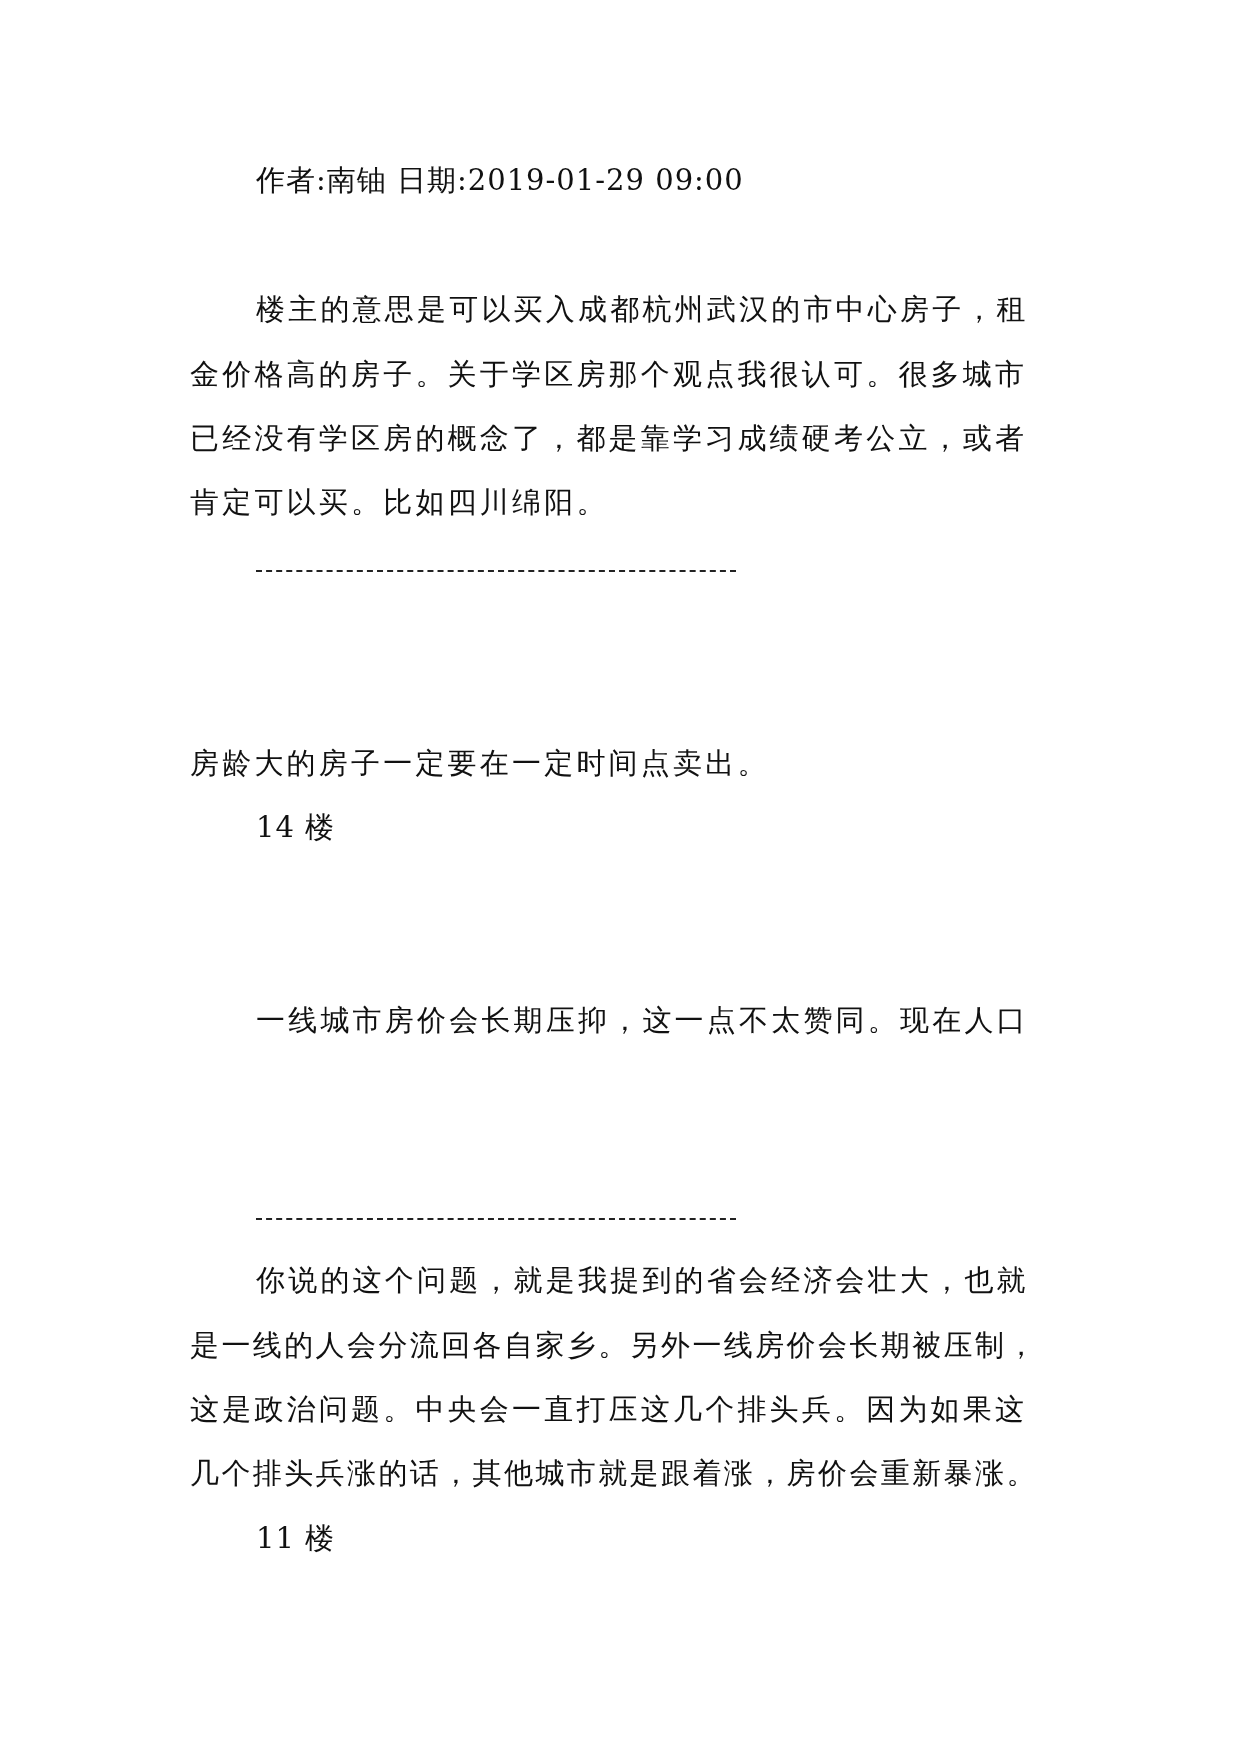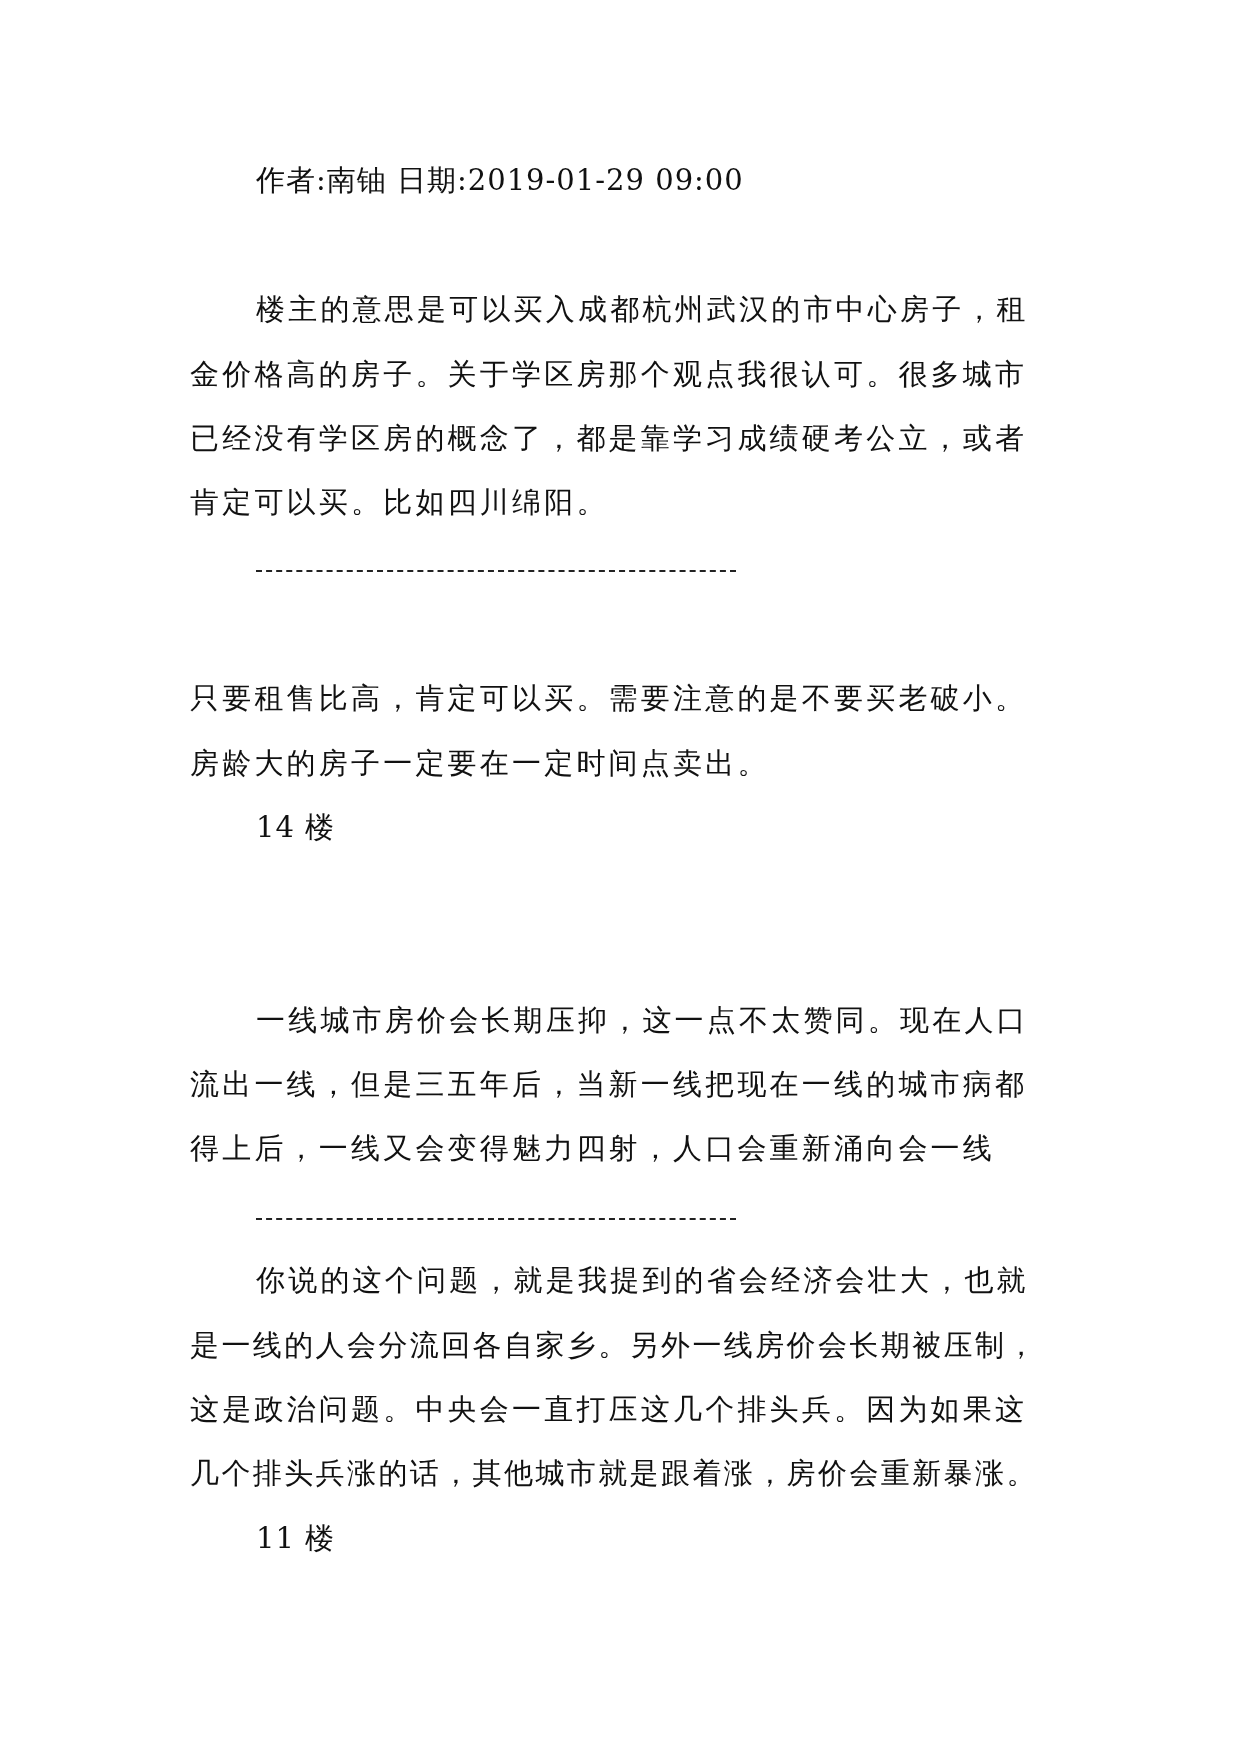--- a/index.html
+++ b/index.html
@@ -51,28 +51,25 @@
 
   <div class="line indent meta" style="top:162px">作者:南铀 日期:2019-01-29 09:00</div>
 
   <div class="line indent" style="top:291px">楼主的意思是可以买入成都杭州武汉的市中心房子，租</div>
   <div class="line" style="top:356px">金价格高的房子。关于学区房那个观点我很认可。很多城市</div>
   <div class="line" style="top:420px">已经没有学区房的概念了，都是靠学习成绩硬考公立，或者</div>
   <div class="line" style="top:484px">肯定可以买。比如四川绵阳。</div>
 
   <div class="divider" style="top:570px"></div>
 
-  <div class="line" style="top:680px">只要租售比高，肯定可以买。需要注意的是不要买老破小。</div>
   <div class="line" style="top:745px">房龄大的房子一定要在一定时间点卖出。</div>
 
   <div class="line indent meta" style="top:809px">14 楼</div>
 
   <div class="line indent" style="top:1002px">一线城市房价会长期压抑，这一点不太赞同。现在人口</div>
-  <div class="line" style="top:1066px">流出一线，但是三五年后，当新一线把现在一线的城市病都</div>
-  <div class="line" style="top:1130px">得上后，一线又会变得魅力四射，人口会重新涌向会一线</div>
 
   <div class="divider" style="top:1218px"></div>
 
   <div class="line indent" style="top:1262px">你说的这个问题，就是我提到的省会经济会壮大，也就</div>
   <div class="line" style="top:1327px; letter-spacing:2.4px">是一线的人会分流回各自家乡。另外一线房价会长期被压制，</div>
   <div class="line" style="top:1391px">这是政治问题。中央会一直打压这几个排头兵。因为如果这</div>
   <div class="line" style="top:1455px; letter-spacing:2.4px">几个排头兵涨的话，其他城市就是跟着涨，房价会重新暴涨。</div>
 
   <div class="line indent meta" style="top:1520px">11 楼</div>
 

